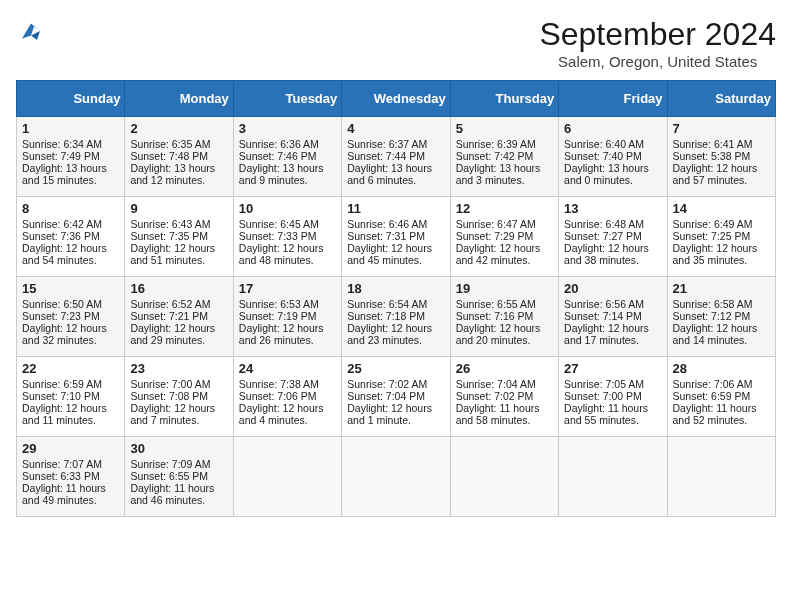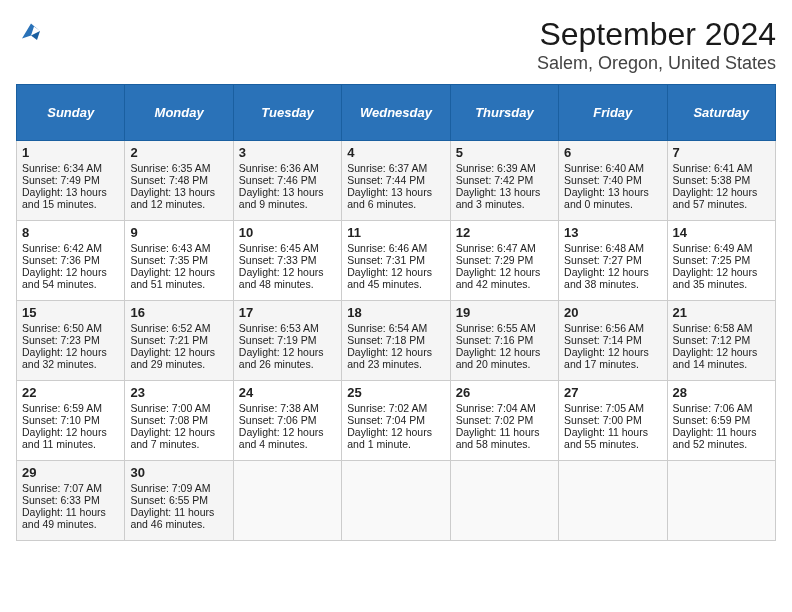--- a/index.html
+++ b/index.html
@@ -34,38 +34,37 @@
     }
     .title-block {
       text-align: right;
     }
     .month-title {
       font-size: 32px;
       font-weight: normal;
       color: #1a1a1a;
     }
     .location {
-      font-size: 18px;
+      font-size: 15px;
       color: #444;
       text-align: center;
     }
     table {
       width: 100%;
       border-collapse: collapse;
       table-layout: fixed;
     }
     thead th {
       background: #2a72b8;
       color: #fff;
       font-size: 13px;
       font-weight: bold;
-      padding: 20px 4px;
-      text-align: center;
+      padding: 10px 4px;
+      text-align: right;
       border: 1px solid #1a5fa0;
-      font-style: italic;
     }
     tbody td {
       border: 1px solid #ccc;
       vertical-align: top;
       padding: 4px 5px;
       font-size: 10.5px;
       color: #222;
       height: 80px;
       background: #fff;
     }

